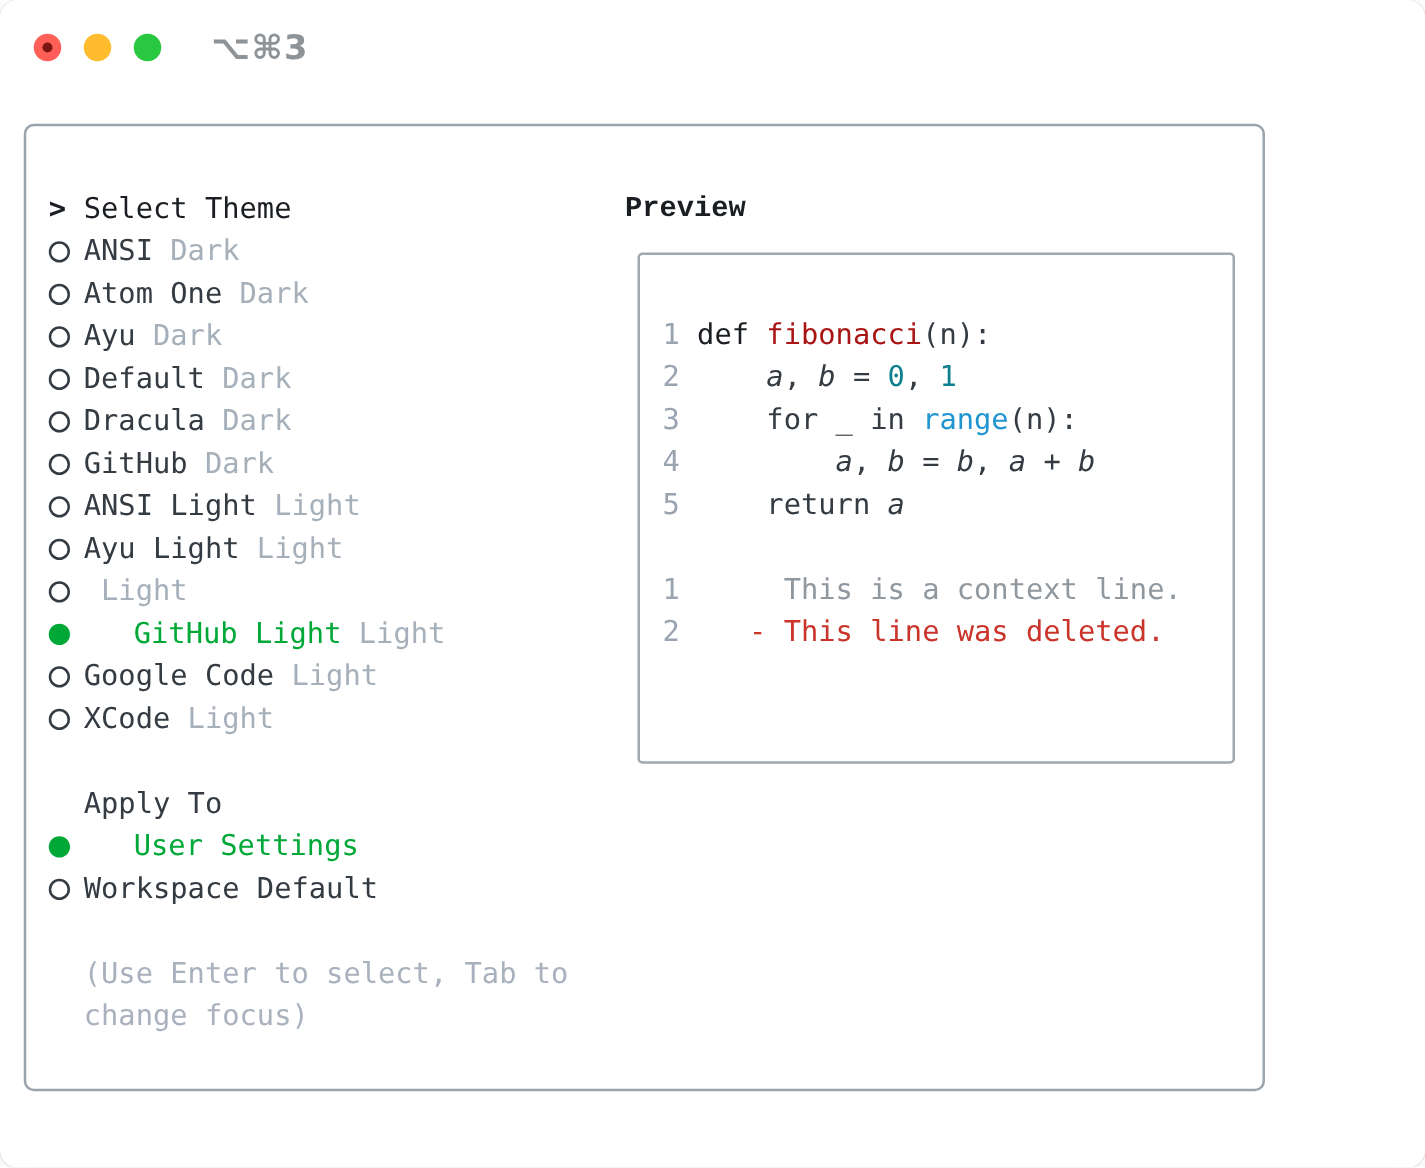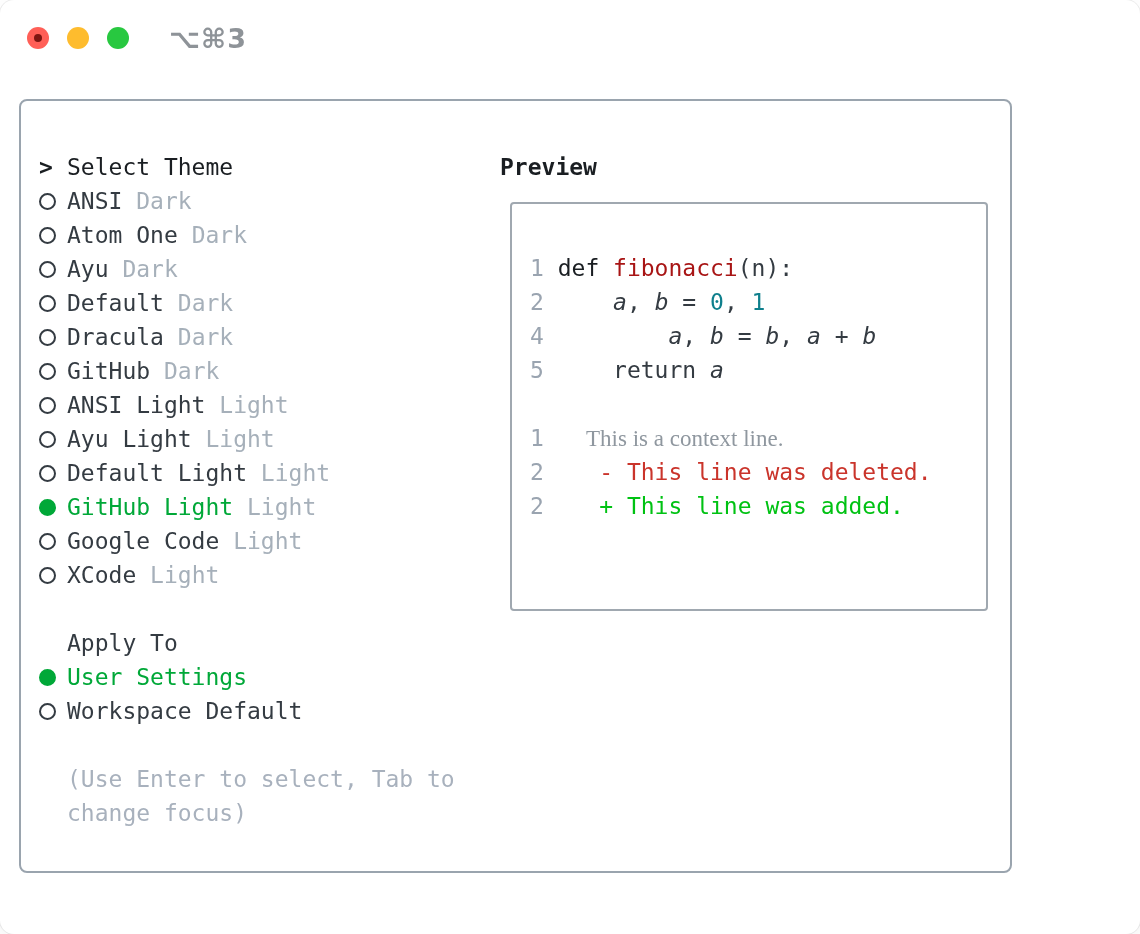--- a/index.html
+++ b/index.html
@@ -21,39 +21,39 @@
   
   .panel{position:absolute;left:19px;top:99px;width:993px;height:774px;border:2px solid var(--panel-border);
     border-radius:8px;box-sizing:border-box;background:#fff;}
   
   .leftcol{position:absolute;left:18px;top:49px;font-size:23px;line-height:34px;color:var(--fg);}
   .row{display:flex;height:34px;align-items:center;white-space:pre;}
   .marker{width:28px;flex:none;display:flex;align-items:center;}
   .caret{font-weight:bold;color:var(--fg-strong);}
   .radio{width:13px;height:13px;border:2px solid var(--fg);border-radius:50%;box-sizing:content-box;}
   .radio.sel{background:var(--selected-green);border-color:var(--selected-green);}
-  .row.sel .name{color:var(--selected-green);}
+  .row.sel .name{color:var(--selected-green);margin-left:40px;}
   .name{color:var(--fg);}
   .variant{color:var(--muted);margin-left:0.602em;}
   .hdr .name{font-weight:normal;color:var(--fg-strong);}
   .spacer{height:34px;}
   .hint{color:var(--hint);height:34px;white-space:pre;margin-left:28px;}
   
-  .preview-title{position:absolute;left:479px;top:49px;font-size:23px;line-height:34px;font-weight:bold;color:var(--fg-strong);}
+  .preview-title{position:absolute;left:479px;top:49px;font-size:23px;line-height:34px;font-weight:bold;color:var(--fg-strong);font-family:Liberation Mono, monospace;}
   .preview-box{position:absolute;left:489px;top:101px;width:478px;height:409px;border:2px solid var(--preview-border);
     border-radius:4px;box-sizing:border-box;padding:47px 0 16px 18px;overflow:hidden;}
   .pline{white-space:pre;font-size:23px;line-height:34px;height:34px;color:var(--fg);}
   .lnum{display:inline-block;width:2ch;color:var(--line-number);}
   .tok-fg{color:var(--fg);}
   .tok-kw{color:var(--fg-strong);}
   .tok-fn{color:var(--function-red);}
   .tok-num{color:var(--number-teal);}
   .tok-call{color:var(--call-blue);}
   .tok-var{color:var(--fg);font-style:italic;}
-  .tok-ctx{color:var(--context);font-family:Liberation Serif, serif;}
+  .tok-ctx{color:var(--context);}
   .tok-del{color:var(--deleted-red);}
   .tok-add{color:var(--added-green);}
 </style>
 </head>
 <body>
 
 <div class="window">
 
   <div class="titlebar">
     <div class="tl tl-red"></div>
@@ -71,21 +71,21 @@
       </div>
       <div id="theme-items">
           <div class="row"><span class="marker"><span class="radio"></span></span><span class="name">ANSI</span><span class="variant">Dark</span></div>
           <div class="row"><span class="marker"><span class="radio"></span></span><span class="name">Atom One</span><span class="variant">Dark</span></div>
           <div class="row"><span class="marker"><span class="radio"></span></span><span class="name">Ayu</span><span class="variant">Dark</span></div>
           <div class="row"><span class="marker"><span class="radio"></span></span><span class="name">Default</span><span class="variant">Dark</span></div>
           <div class="row"><span class="marker"><span class="radio"></span></span><span class="name">Dracula</span><span class="variant">Dark</span></div>
           <div class="row"><span class="marker"><span class="radio"></span></span><span class="name">GitHub</span><span class="variant">Dark</span></div>
           <div class="row"><span class="marker"><span class="radio"></span></span><span class="name">ANSI Light</span><span class="variant">Light</span></div>
           <div class="row"><span class="marker"><span class="radio"></span></span><span class="name">Ayu Light</span><span class="variant">Light</span></div>
-          <div class="row"><span class="marker"><span class="radio"></span></span><span class="name">Default Light</span><span class="variant">Light</span></div>
+          <div class="row"><span class="marker"><span class="radio"></span></span><span class="variant">Light</span></div>
           <div class="row sel"><span class="marker"><span class="radio sel"></span></span><span class="name">GitHub Light</span><span class="variant">Light</span></div>
           <div class="row"><span class="marker"><span class="radio"></span></span><span class="name">Google Code</span><span class="variant">Light</span></div>
           <div class="row"><span class="marker"><span class="radio"></span></span><span class="name">XCode</span><span class="variant">Light</span></div>
         </div>
       <div class="spacer"></div>
       <div class="row">
         <span class="marker"></span>
         <span class="name">Apply To</span>
       </div>
       <div id="apply-items">
@@ -95,23 +95,23 @@
       <div class="spacer"></div>
       <div class="hint">(Use Enter to select, Tab to</div>
       <div class="hint">change focus)</div>
     </div>
 
     <div class="preview-title">Preview</div>
     <div class="preview-box">
       <div id="preview-lines">
           <div class="pline"><span class="lnum">1</span><span class="tok-kw">def </span><span class="tok-fn">fibonacci</span><span class="tok-fg">(n):</span></div>
           <div class="pline"><span class="lnum">2</span><span class="tok-fg">    </span><span class="tok-var">a</span><span class="tok-fg">, </span><span class="tok-var">b</span><span class="tok-fg"> = </span><span class="tok-num">0</span><span class="tok-fg">, </span><span class="tok-num">1</span></div>
+          <div class="pline"><span class="lnum">3</span><span class="tok-fg">    for _ in </span><span class="tok-call">range</span><span class="tok-fg">(n):</span></div>
           <div class="pline"><span class="lnum">4</span><span class="tok-fg">        </span><span class="tok-var">a</span><span class="tok-fg">, </span><span class="tok-var">b</span><span class="tok-fg"> = </span><span class="tok-var">b</span><span class="tok-fg">, </span><span class="tok-var">a</span><span class="tok-fg"> + </span><span class="tok-var">b</span></div>
           <div class="pline"><span class="lnum">5</span><span class="tok-fg">    return </span><span class="tok-var">a</span></div>
           <div class="pline"><span class="lnum"></span></div>
           <div class="pline"><span class="lnum">1</span><span class="tok-ctx">     This is a context line.</span></div>
           <div class="pline"><span class="lnum">2</span><span class="tok-fg">   </span><span class="tok-del">- This line was deleted.</span></div>
-          <div class="pline"><span class="lnum">2</span><span class="tok-fg">   </span><span class="tok-add">+ This line was added.</span></div>
         </div>
     </div>
 
   </div>
 </div>
 
 </body></html>

